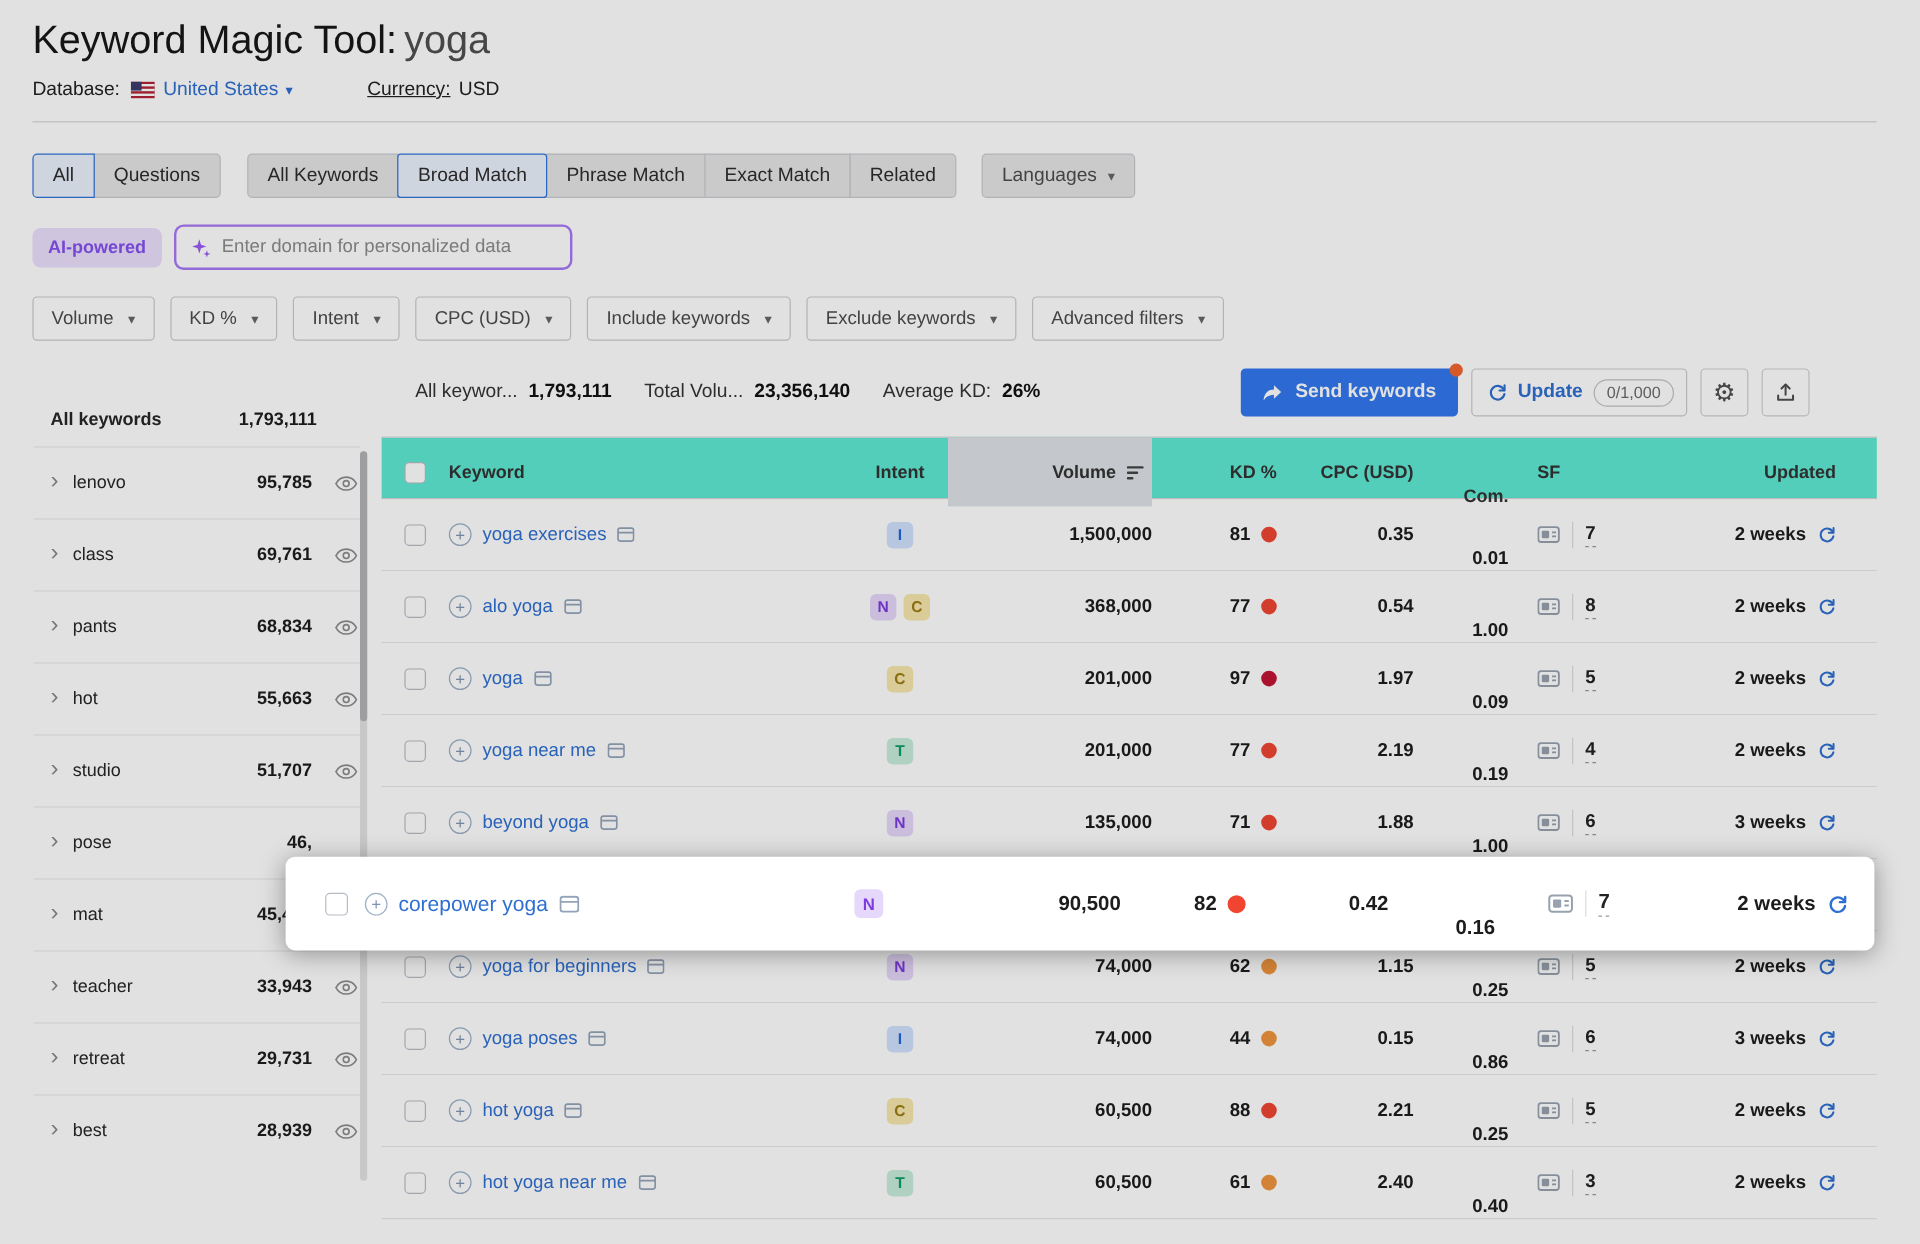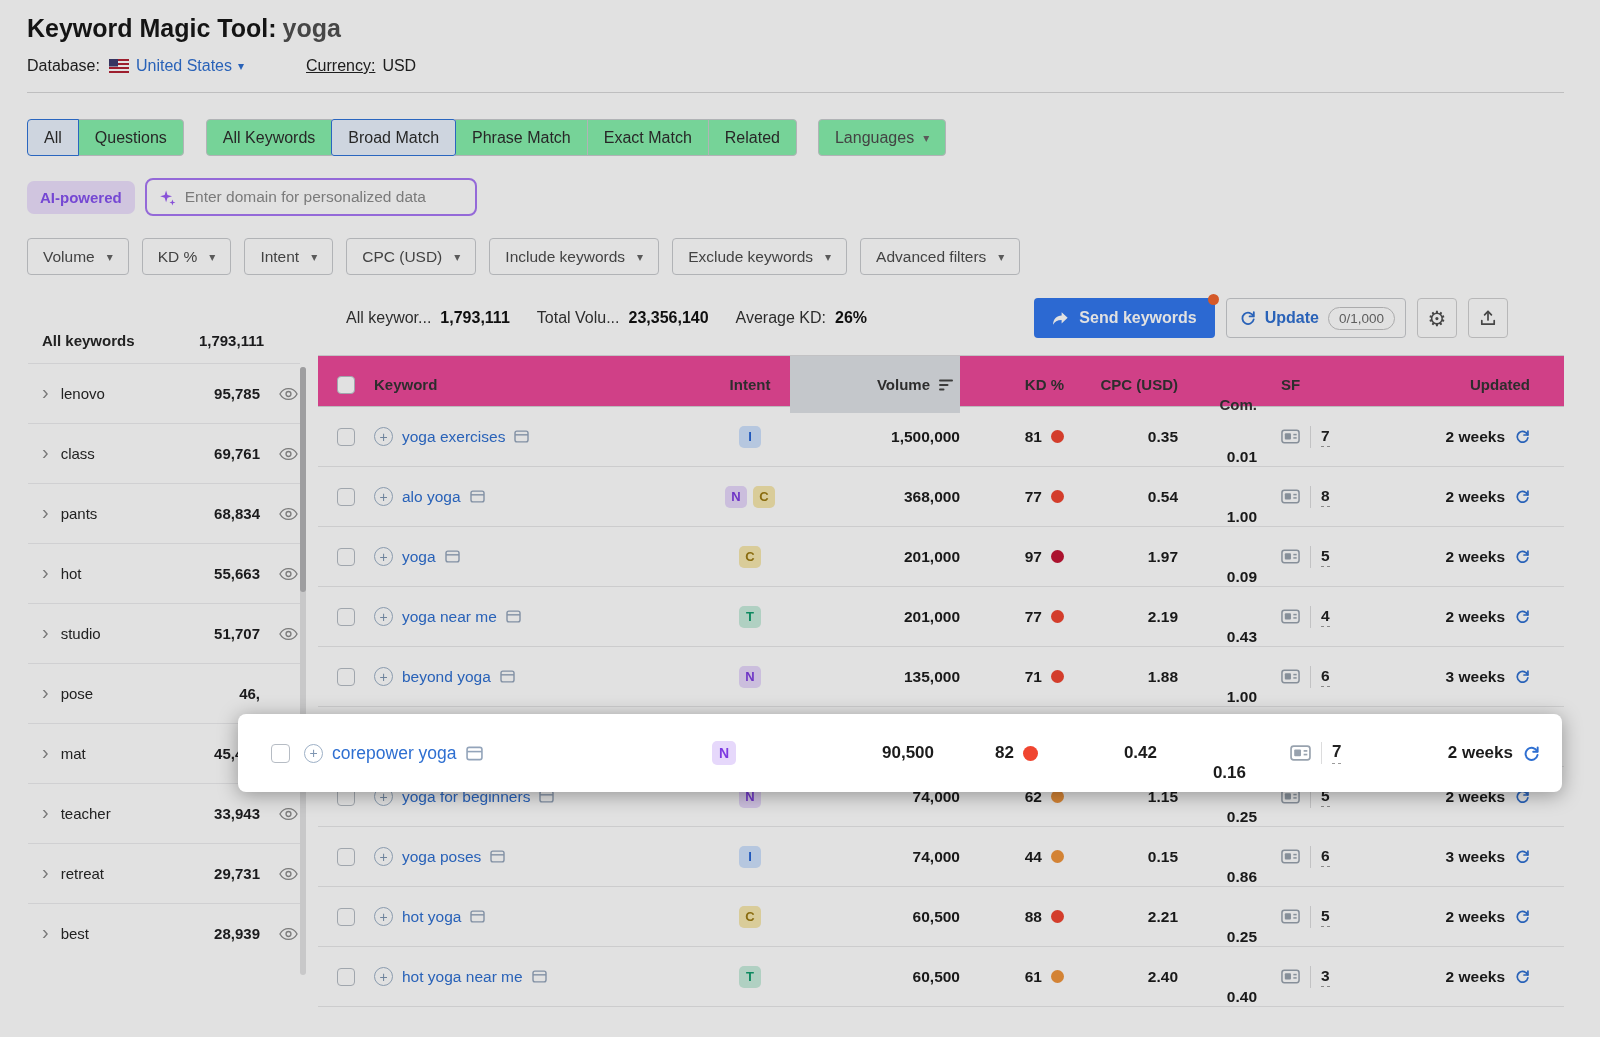--- a/index.html
+++ b/index.html
@@ -12,37 +12,37 @@
     --blue-link:#2e6fd1; --blue-border:#2f74d9; --blue-bg:#eaf2fd;
     --send:#3277ee; --border:#c9cbcf; --row-border:#e7e7e9;
     --icon-gray:#93a4ba; --muted:#4c4c4c;
     --dot-red:#f04530; --dot-darkred:#c21434; --dot-orange:#f0953c;
   }
   .page{ width:1600px; height:1037px; position:relative; background:#fff; overflow:hidden; }
 
   
   .topbar{ padding:14px 36px 0 27px; }
   .title-row{ display:flex; align-items:flex-start; justify-content:space-between; }
-  h1{ font-size:25px; font-weight:700; color:#161616; }
+  h1{ font-size:33px; font-weight:400; color:#161616; }
   h1 .query{ color:#4f4f4f; margin-left:6px; }
   .ghost-btn{ background:#ededee; border:1px solid #d5d5d6; border-radius:4px; padding:10px 16px;
     font-size:15.5px; color:#2b2b2b; font-family:inherit; cursor:pointer; }
   .meta-row{ display:flex; align-items:center; margin-top:14px; font-size:16px; color:#222; }
   .flag-wrap{ display:inline-flex; margin:0 7px 0 9px; }
   .db-value{ color:var(--blue-link); display:inline-flex; align-items:center; gap:6px; cursor:pointer; }
   .chev{ font-size:12px; color:inherit; line-height:1; }
   .db-value .chev{ color:var(--blue-link); }
   .currency-label{ margin-left:62px;text-decoration:underline; }
   .meta-value{ margin-left:7px; }
   .top-divider{ border-bottom:1px solid #d8d8d9; margin-top:17px; }
 
   
   .tabs-row{ display:flex; align-items:center; padding-left:27px; margin-top:26px; gap:22px; }
   .seg{ display:flex; }
-  .seg-btn{ background:#86efac; border:1px solid var(--border); color:#2c2c2c; font-size:16px;
+  .seg-btn{ background:#e5e5e5; border:1px solid var(--border); color:#2c2c2c; font-size:16px;
     font-family:inherit; padding:8px 16px; height:37px; cursor:pointer; margin-left:-1px; position:relative; }
   .seg .seg-btn:first-child{ border-radius:4px 0 0 4px; margin-left:0; }
   .seg .seg-btn:last-child{ border-radius:0 4px 4px 0; }
   .seg-btn.selected{ border:1.5px solid var(--blue-border); background:var(--blue-bg); z-index:2; border-radius:3px; }
   .standalone{ border-radius:4px; display:flex; align-items:center; gap:9px; color:#4c4c4c; }
   .standalone .chev{ color:#666; }
 
   
   .ai-row{ display:flex; align-items:center; gap:10px; padding-left:27px; margin-top:22px; }
   .ai-badge{ background:#ece0fd; color:#8450f0; font-size:15px; font-weight:700;
@@ -88,21 +88,21 @@
   .update-btn{ background:#fff; border:1px solid var(--border); border-radius:4px; height:40px; padding:0 10px 0 13px;
     display:flex; align-items:center; gap:9px; font-size:16px; font-weight:700; color:var(--blue-link); font-family:inherit; cursor:pointer; }
   .quota{ border:1px solid #c2c2c3; border-radius:13px; padding:3px 10px; font-size:13.5px; font-weight:400; color:#6a6a6a; }
   .icon-btn{ width:40px; height:40px; background:#fff; border:1px solid #d0d0d1; border-radius:4px;
     display:flex; align-items:center; justify-content:center; color:#4f4f4f; cursor:pointer; }
   .gear-glyph{ font-size:21px; line-height:1; }
 
   
   .trow{ display:grid; grid-template-columns:56px 336px 80px 170px 110px 120px 85px 115px 1fr;
     align-items:center; height:60px; border-bottom:1px solid var(--row-border); background:#fff; }
-  .thead{ height:52px; background:#ec4899; border-top:1px solid #dcdcde; border-bottom:1px solid #d4d4d6; }
+  .thead{ height:52px; background:#5eead4; border-top:1px solid #dcdcde; border-bottom:1px solid #d4d4d6; }
   .cell{ display:flex; align-items:center; min-width:0; }
   .th{ font-size:15px; font-weight:700; color:#333; }
   .c-check{ justify-content:center; }
   .c-keyword{ gap:9px; padding-right:8px; }
   .c-intent{ justify-content:center; gap:6px; }
   .c-volume,.c-kd,.c-cpc,.c-com{ justify-content:flex-end; }
   .c-cpc{ padding-right:12px; } .c-com{ padding-right:18px;margin-top:40px; }
   .c-kd{ gap:9px; padding-right:6px; }
   .c-sf{ padding-left:6px; gap:10px; }
   .c-upd{ justify-content:flex-end; gap:10px; padding-right:34px; }
@@ -600,21 +600,21 @@
           </div>
           <div class="cell c-intent">
               <span class="badge b-t">T</span>
             </div>
           <div class="cell c-volume num">201,000</div>
           <div class="cell c-kd">
               <span class="num">77</span>
               <span class="dot red"></span>
             </div>
           <div class="cell c-cpc num">2.19</div>
-          <div class="cell c-com num">0.43</div>
+          <div class="cell c-com num">0.19</div>
           <div class="cell c-sf">
               <span class="sf-ico">
                 <svg width="19" height="15">
                   <use href="#i-serp"></use>
                 </svg>
               </span>
               <span class="sf-sep"></span>
               <span class="sf-num">4</span>
             </div>
           <div class="cell c-upd">

